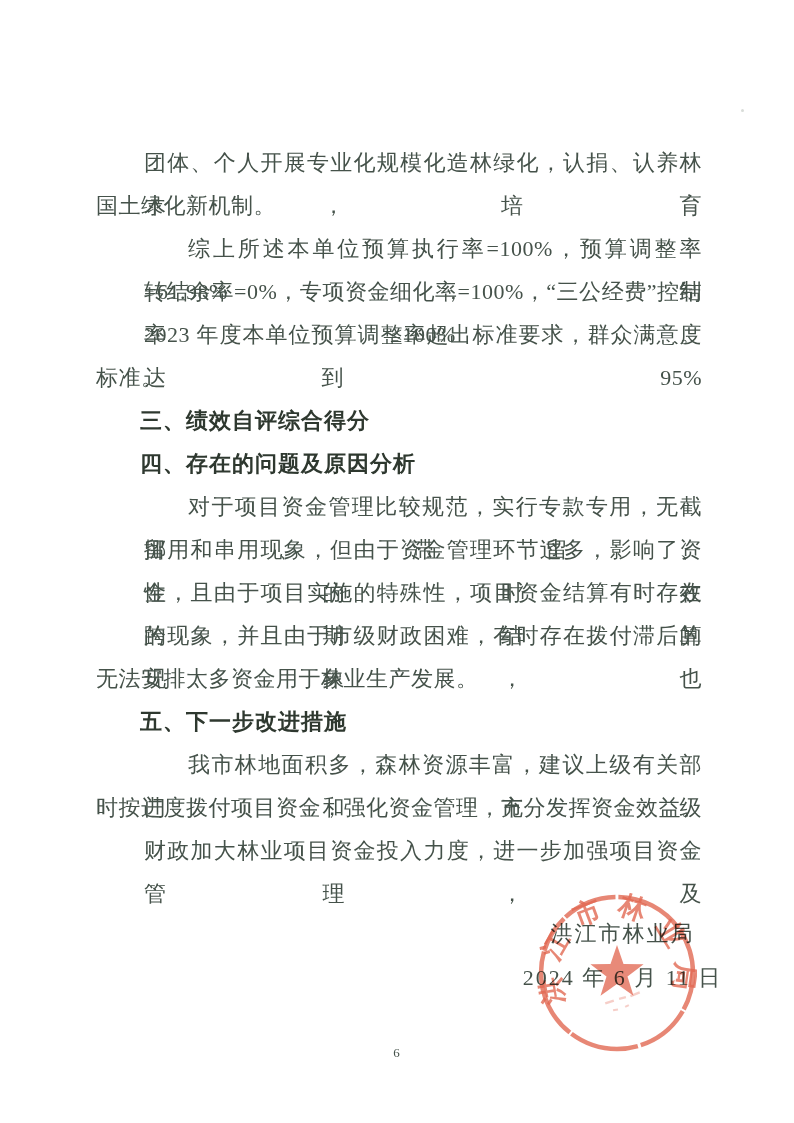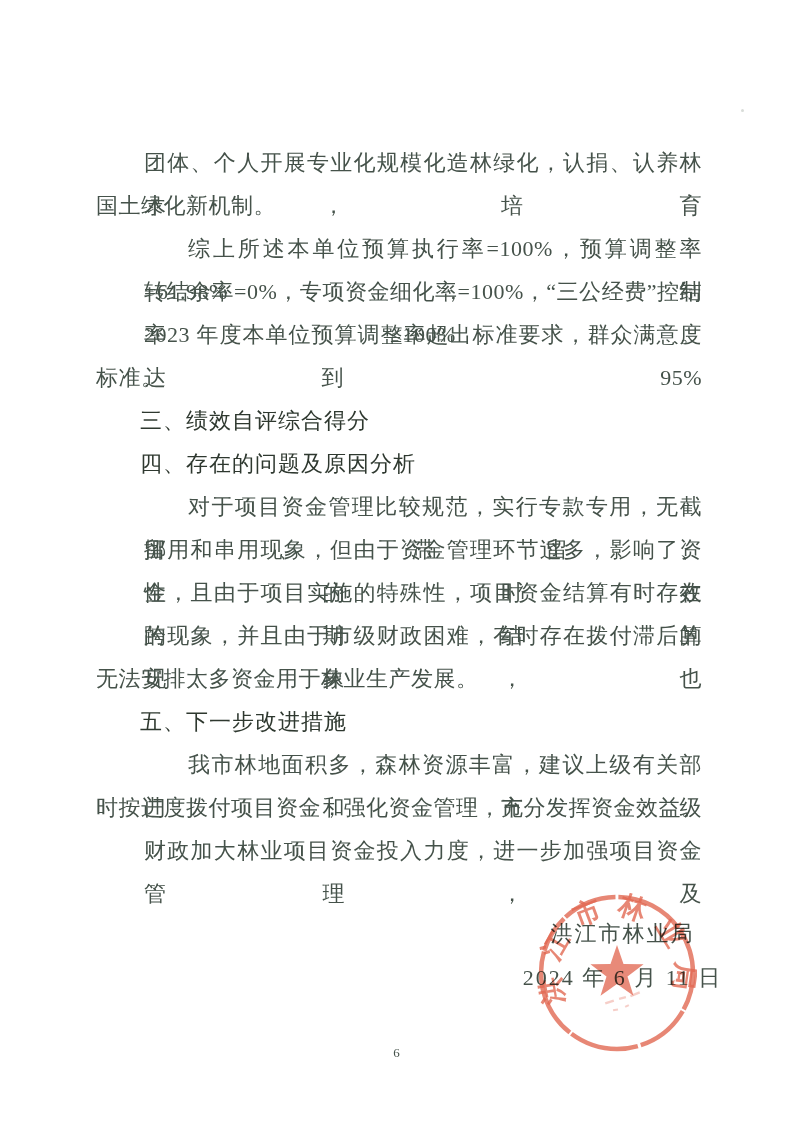--- a/index.html
+++ b/index.html
@@ -36,21 +36,21 @@
   .line.just{
     white-space:normal;
     text-align:justify;
     text-align-last:justify;
     text-justify:inter-character;
     margin-left:48px;
   }
   .line.indent{ text-indent:2em; }
   .line.heading{
     font-family:"DejaVu Sans","Liberation Sans",sans-serif;
-    font-weight:normal;
+    font-weight:bold;
     color:var(--heading-text);
     text-indent:2em;
     letter-spacing:1px;
   }
   .signature{
     position:absolute;
     left:450px;top:912px;width:345px;
     text-align:center;
   }
   .signature .sig-line{

